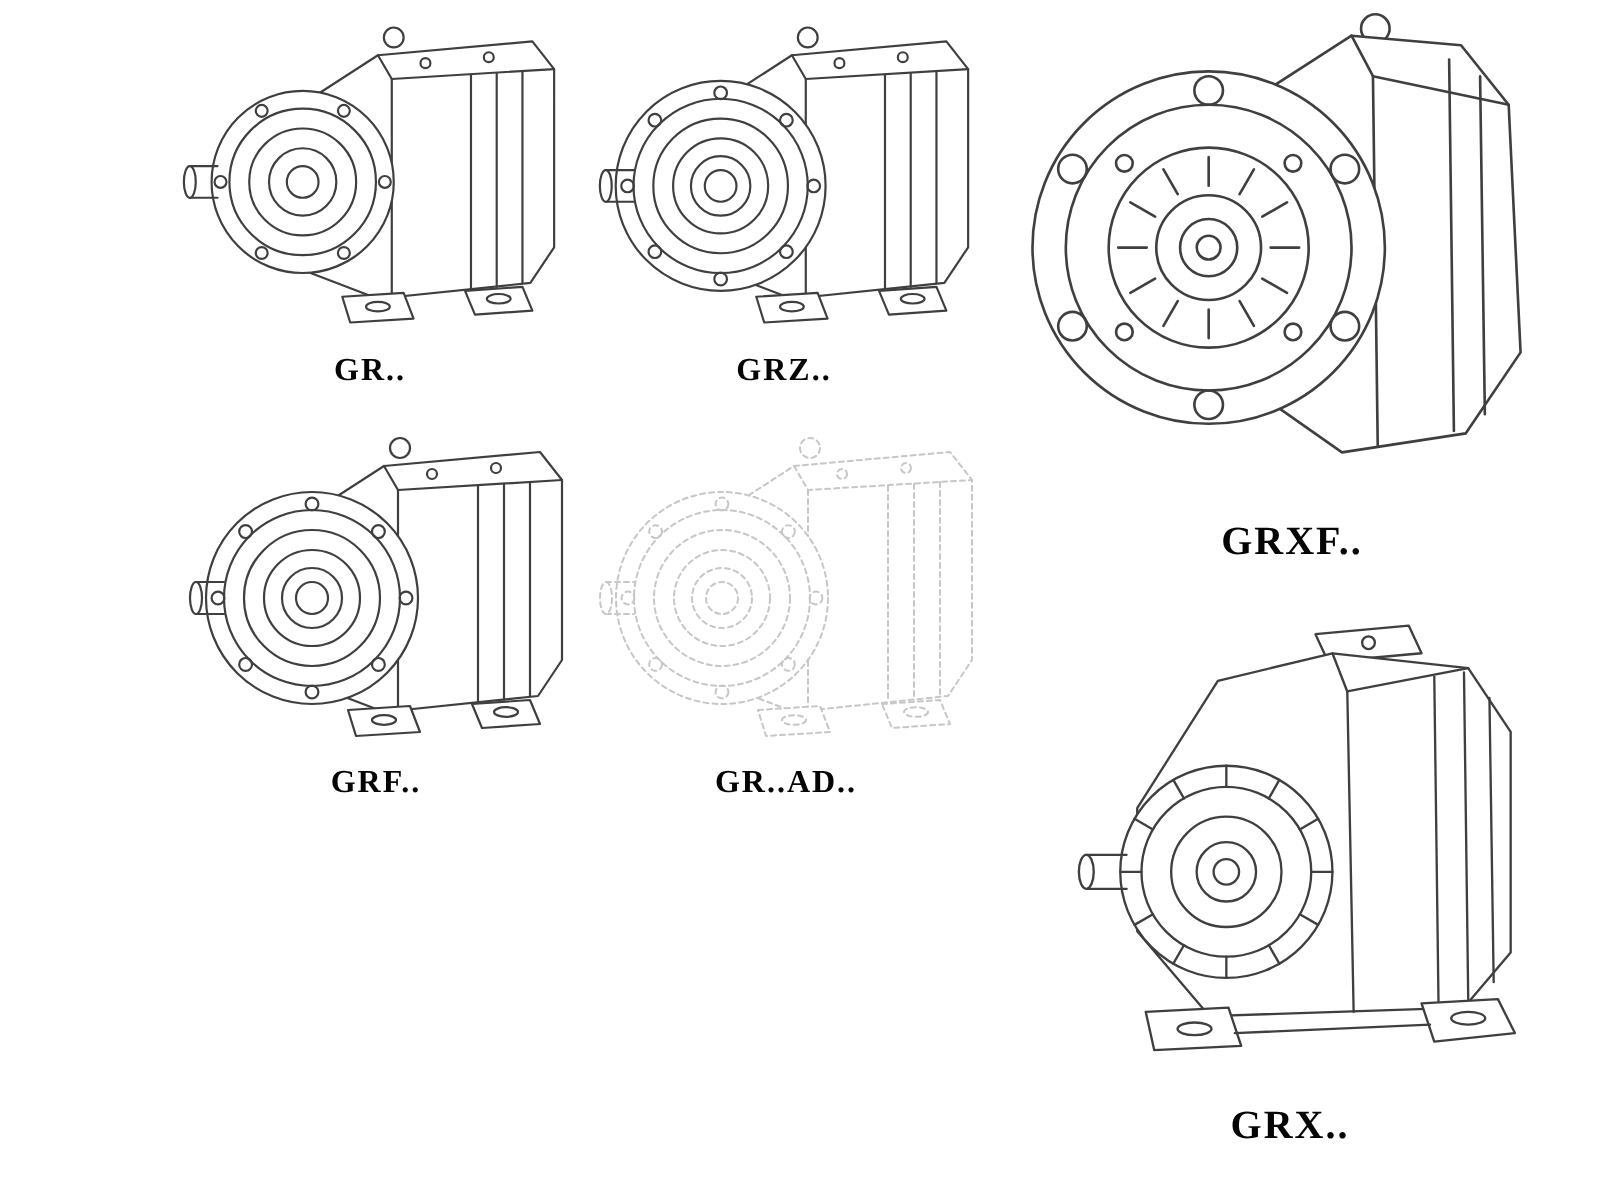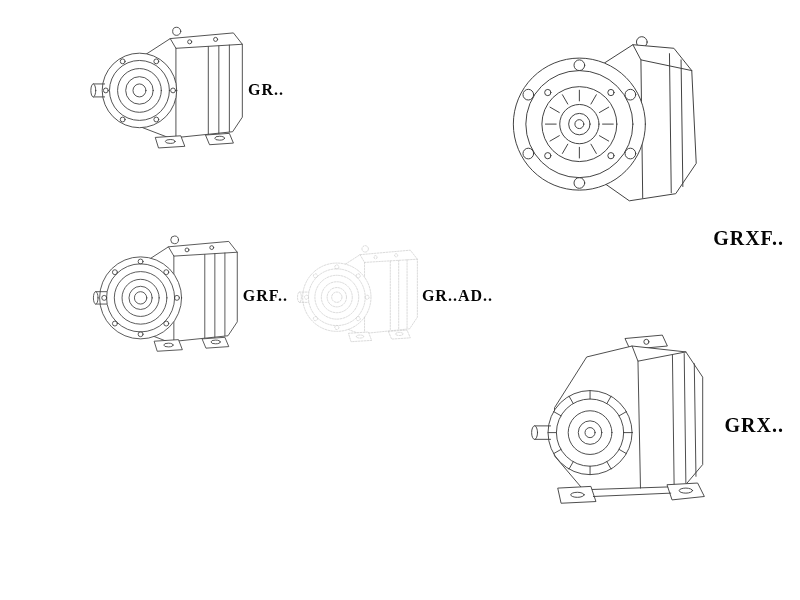--- a/index.html
+++ b/index.html
@@ -1,20 +1,20 @@
 <!DOCTYPE html>
 <html><head>
 <meta charset="utf-8">
 <style>
   * { margin:0; padding:0; box-sizing:border-box; }
   html,body { width:800px; height:600px; background:#ffffff; overflow:hidden;
               font-family:"Liberation Serif", serif; }
   .canvas { position:relative; width:800px; height:600px; background:#ffffff; }
   .defs-holder { position:absolute; width:0; height:0; overflow:hidden; }
-  figure.fig { position:absolute; display:flex; align-items:center; }
+  figure.fig { position:absolute; display:flex; flex-direction:column; align-items:center; }
   .drawing { width:100%; display:block; }
   .h172 { height:172px; }
   .h170 { height:170px; }
   .h250 { height:250px; }
   .h244 { height:244px; }
   figcaption.lbl { font-weight:bold; font-size:16px; letter-spacing:1px;
                    color:#050505; margin-top:3px; text-align:center; }
   figcaption.lbl-lg { font-size:20px; margin-top:10px; }
 </style>
 </head>
@@ -131,22 +131,28 @@
     </defs>
   </svg>
 
   <figure class="fig" style="left:86px; top:2px; width:198px;">
     <svg class="drawing h172" viewBox="0 0 200 170">
       <use href="#g-side" stroke-width="1.1" stroke="#3f3f3f"></use>
     </svg>
     <figcaption class="lbl">GR..</figcaption>
   </figure>
 
+  <figure class="fig" style="left:293px; top:2px; width:198px;">
+    <svg class="drawing h172" viewBox="0 0 200 170">
+      <use href="#g-sideflange" stroke-width="1.1" stroke="#3f3f3f"></use>
+    </svg>
+    <figcaption class="lbl">GRZ..</figcaption>
+  </figure>
 
-  <figure class="fig" style="left:508px; top:0px; width:276px;align-items:flex-end;">
+  <figure class="fig" style="left:508px; top:0px; width:276px;">
     <svg class="drawing h250" viewBox="0 0 230 210">
       <use href="#g-front" stroke-width="1.1" stroke="#3f3f3f"></use>
     </svg>
     <figcaption class="lbl lbl-lg">GRXF..</figcaption>
   </figure>
 
   <figure class="fig" style="left:88px; top:208px; width:200px;">
     <svg class="drawing h172" viewBox="0 0 200 170">
       <use href="#g-sideflange" stroke-width="1.1" stroke="#3f3f3f"></use>
     </svg>

